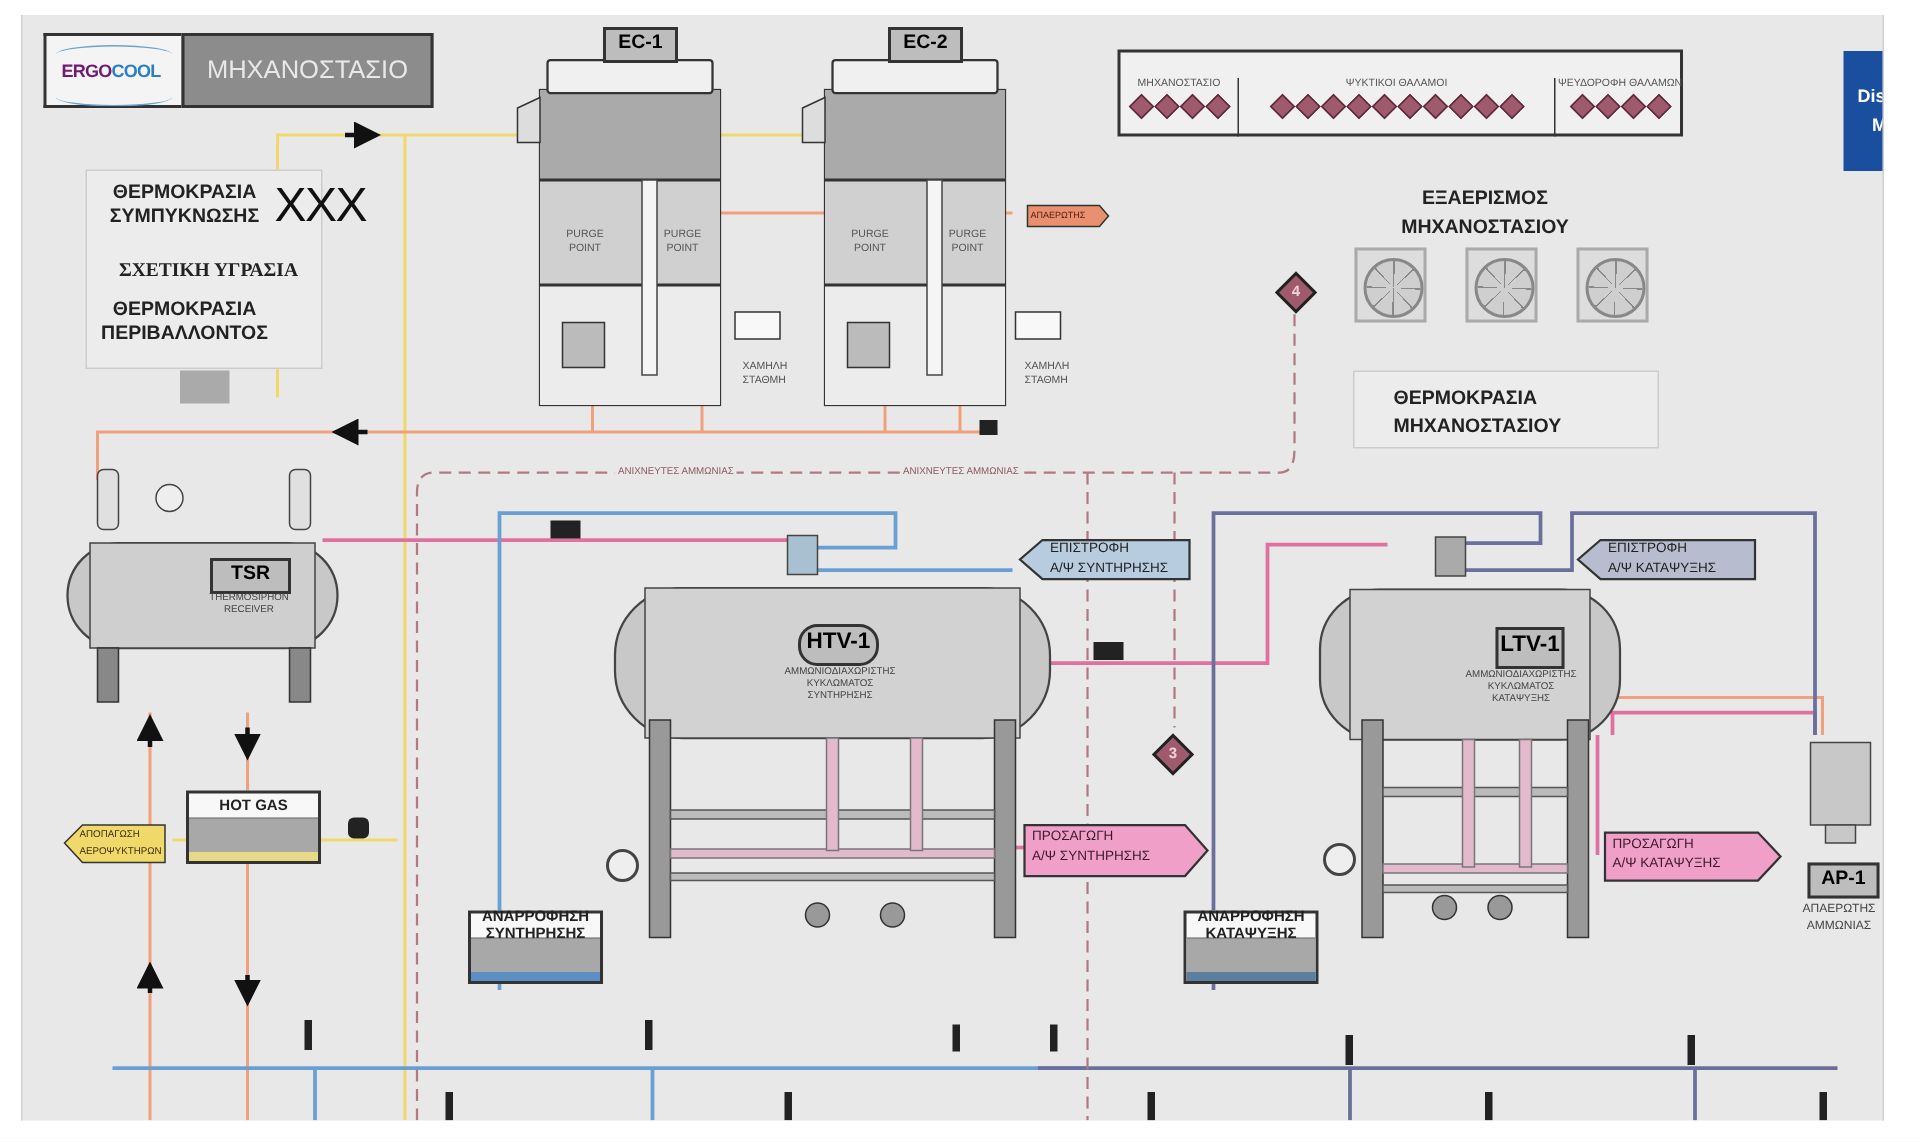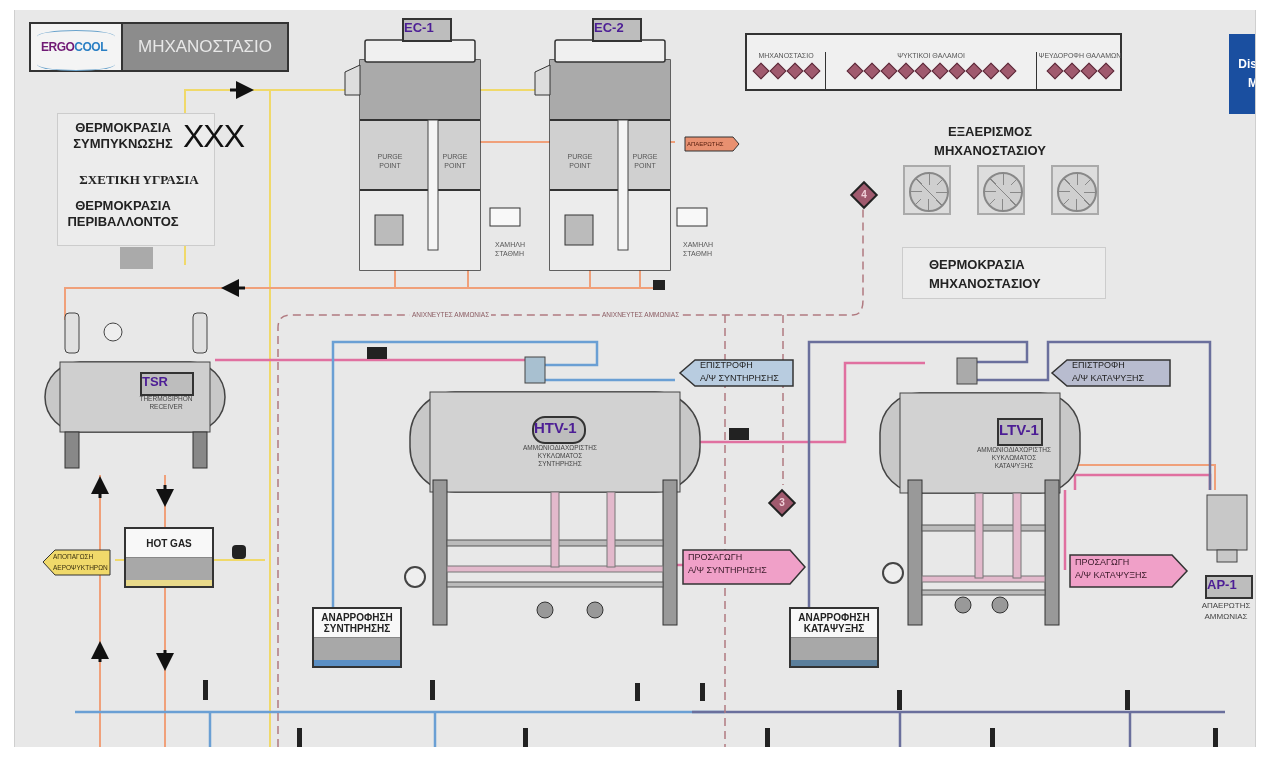--- a/index.html
+++ b/index.html
@@ -20,25 +20,25 @@
   .det-panel{left:730px;top:23px;width:377px;height:58px;border:2px solid #333;background:#f0f0f0;}
   .det-title{position:absolute;left:0;top:0;width:100%;height:16px;border-bottom:1px solid #333;font-size:13px;font-weight:bold;text-align:center;line-height:16px;color:#111;}
   .det-sec{position:absolute;top:17px;height:39px;font-size:7px;color:#555;text-align:center;}
   .det-sec.bordered{border-right:1.5px solid #333;}
   .diamonds{position:absolute;top:13px;left:0;width:100%;display:flex;justify-content:center;gap:5px;}
   .dia{width:10px;height:10px;background:#a05a6e;transform:rotate(45deg);border:1px solid #5a2a38;}
   .vent-title{left:905px;top:112px;width:140px;font-size:13px;font-weight:bold;text-align:center;color:#222;line-height:19px;}
   .fan{position:absolute;width:48px;height:50px;border:2px solid #aaa;background:#ddd;box-sizing:border-box;}
   .fan-wheel{position:absolute;left:4px;top:5px;width:36px;height:36px;border-radius:50%;border:2px solid #888;background:repeating-conic-gradient(#888 0 4deg,#cfcfcf 4deg 45deg);}
   .temp-room{left:887px;top:237px;width:204px;height:52px;border:1px solid #ccc;background:#ececec;font-size:13px;font-weight:bold;color:#222;padding:7px 0 0 26px;line-height:19px;}
-  .eq-tag{position:absolute;background:#bdbdbd;border:2px solid #333;font-weight:bold;color:#4c1d95;}
+  .eq-tag{position:absolute;background:#bdbdbd;border:2px solid #333;font-weight:bold;color:#000000;text-align:center;}
   .vessel-sub{position:absolute;font-size:6.5px;color:#444;text-align:center;line-height:8px;}
   .arrow-label{position:absolute;font-size:10px;font-weight:normal;color:#222;line-height:14px;padding-left:10px;}
   .status-box{position:absolute;width:90px;border:2px solid #333;background:#f8f8f8;box-sizing:border-box;}
-  .status-box .lbl{height:28px;font-size:10px;font-weight:bold;text-align:center;display:flex;align-items:center;justify-content:center;line-height:11px;color:#222;}
+  .status-box .lbl{height:16px;font-size:10px;font-weight:bold;text-align:center;display:flex;align-items:center;justify-content:center;line-height:11px;color:#222;}
   .status-box .fill{height:22px;background:#a8a8a8;border-top:1px solid #888;}
   .status-box .bar{height:6px;}
   .small-lbl{position:absolute;font-size:7px;color:#555;line-height:9px;}
 </style>
 </head>
 <body>
 
 <div id="canvas">
 
 <svg id="diagram" width="1240" height="737" viewBox="0 0 1240 737">

